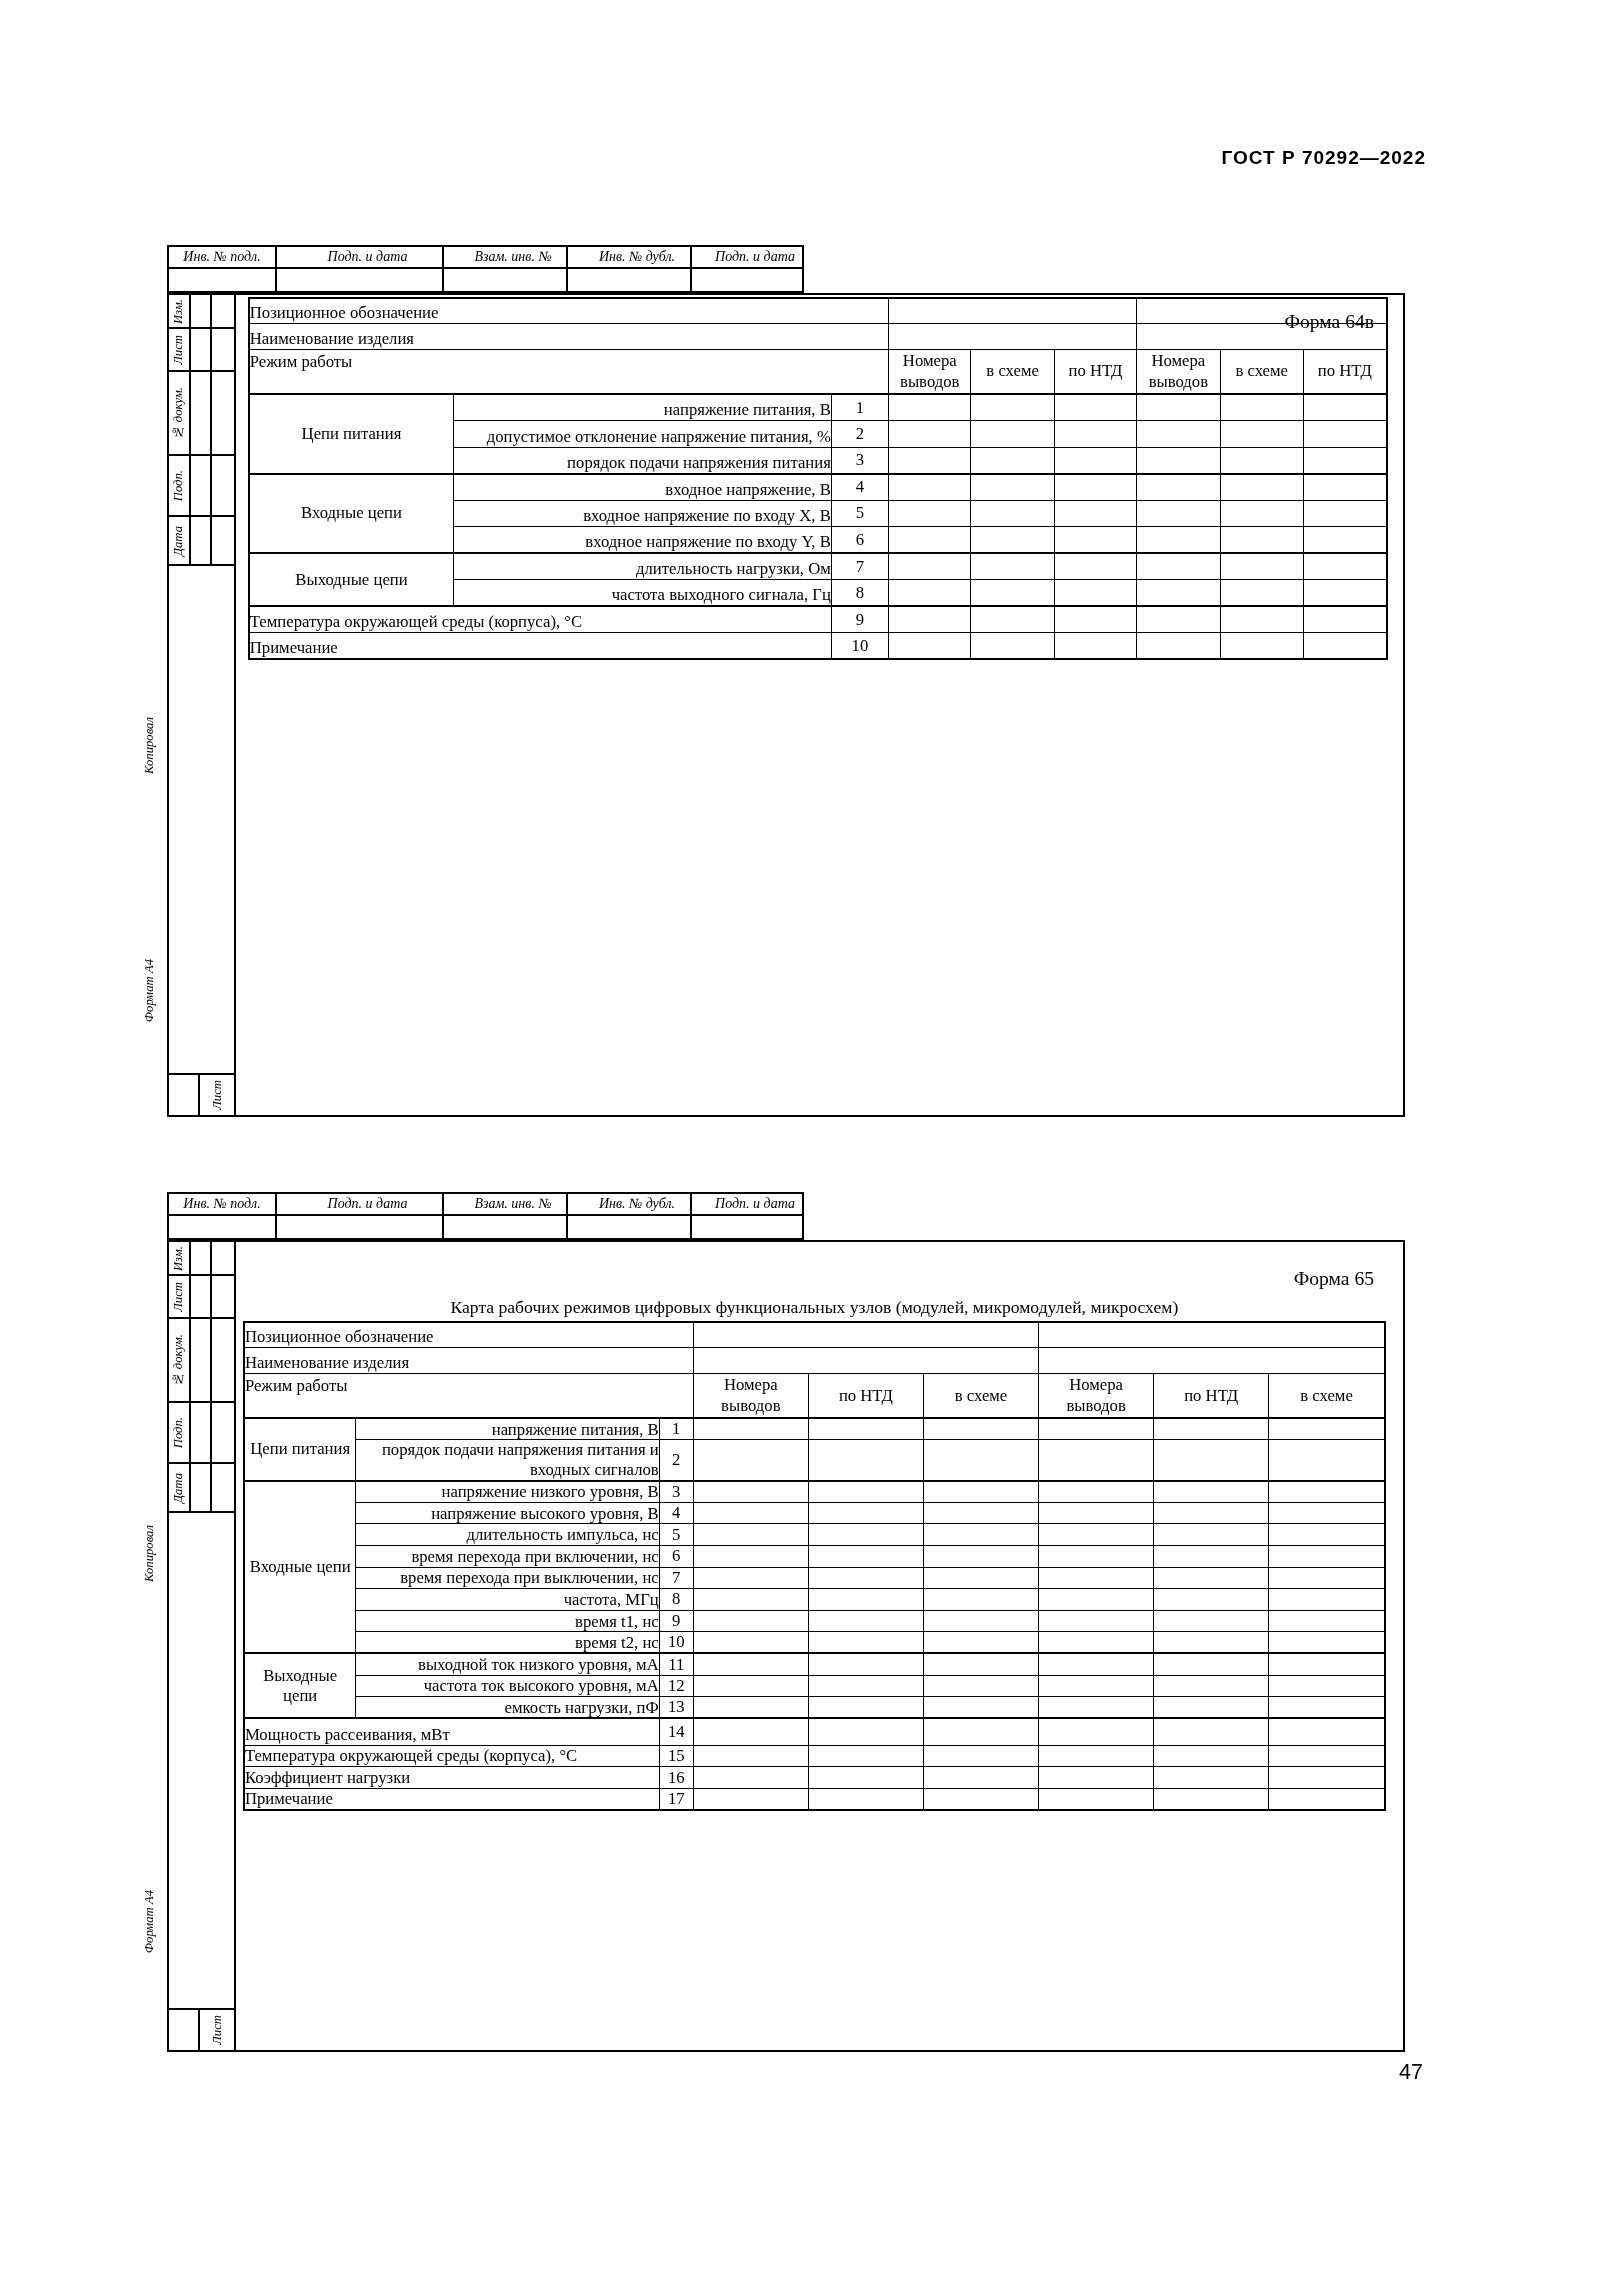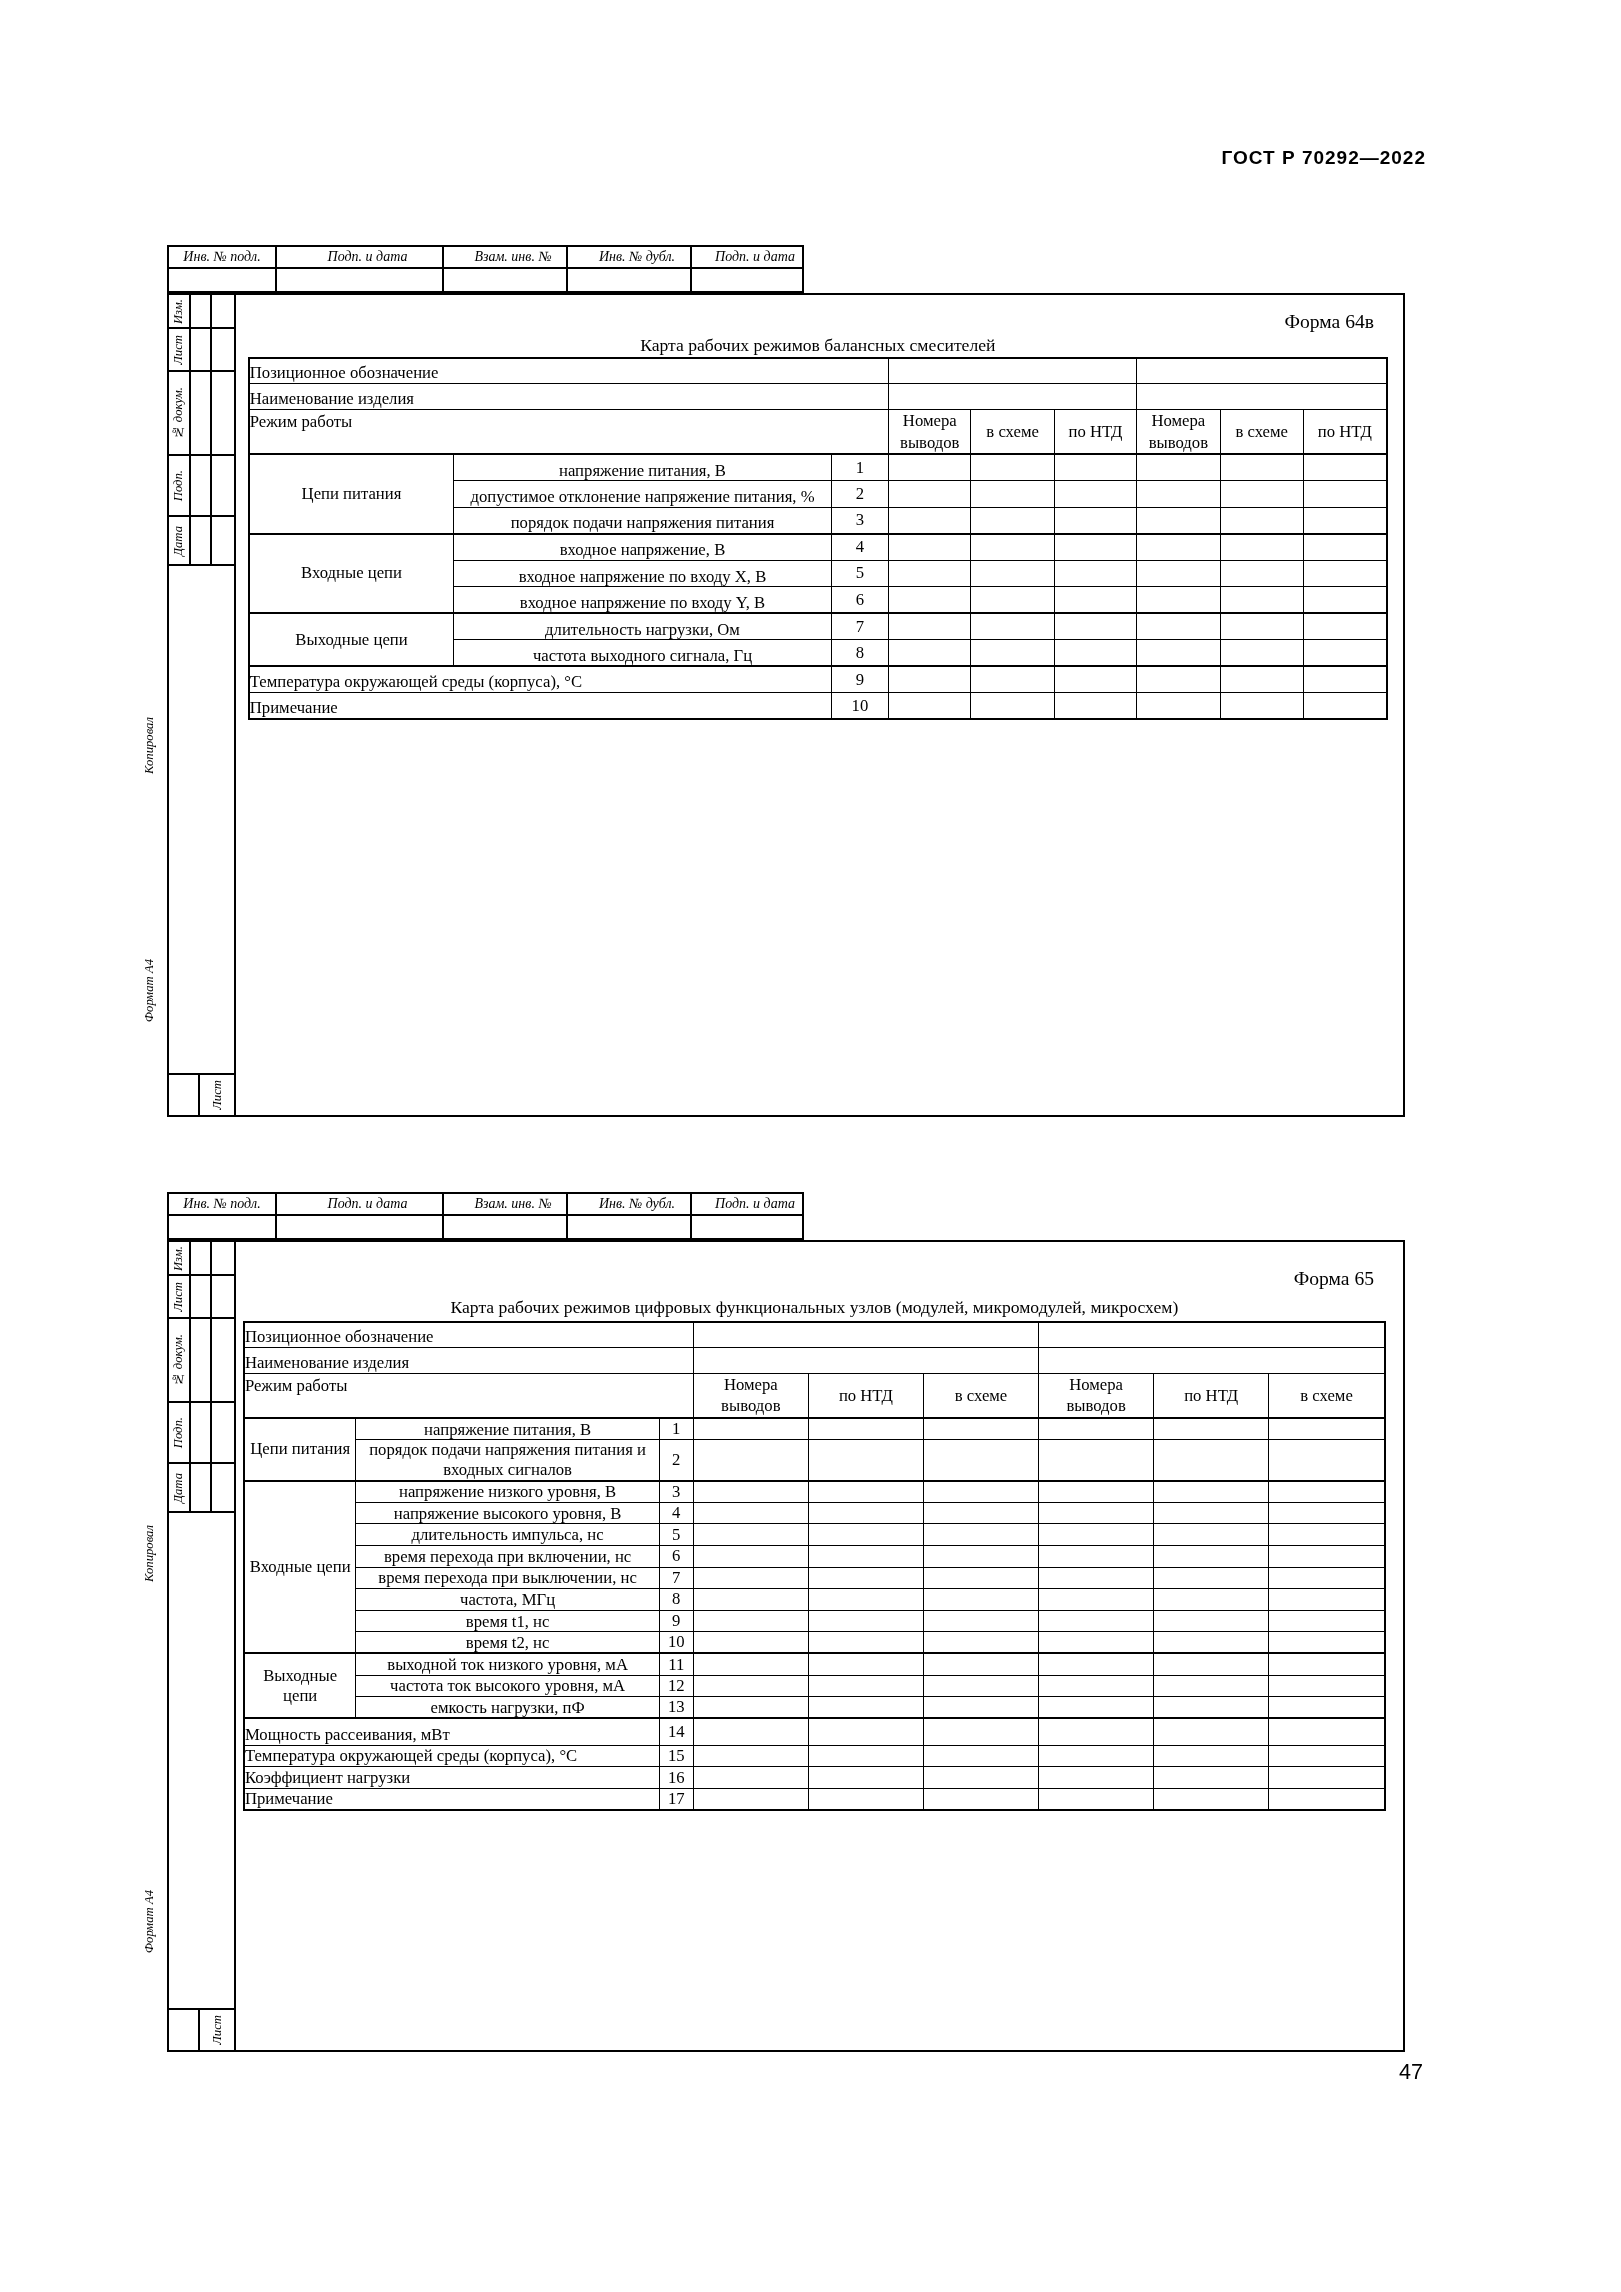--- a/index.html
+++ b/index.html
@@ -41,21 +41,21 @@
 
   .content{flex:1;position:relative;}
   .form-label{position:absolute;right:29px;font-size:19.6px;}
   .title{text-align:center;font-size:17.6px;line-height:1.15;}
 
   table.ft{border-collapse:collapse;table-layout:fixed;border:2.5px solid #000;}
   table.ft td{border:1.5px solid #000;box-sizing:border-box;font-size:16.7px;
               overflow:hidden;padding:0;}
   td.lbl{text-align:left;vertical-align:bottom;padding:0 3.9px 1px 5.9px;}
   td.grp{text-align:center;vertical-align:middle;}
-  td.par{text-align:center;vertical-align:bottom;padding:0 3.9px 1px 5.9px;font-size:16px;line-height:1.18;}
+  td.par{text-align:right;vertical-align:bottom;padding:0 3.9px 1px 5.9px;font-size:16px;line-height:1.18;}
   td.num{text-align:center;vertical-align:middle;font-size:16px;}
   td.hc{text-align:center;vertical-align:middle;font-size:15.7px;line-height:1.3;padding:1px 5.9px;}
   td.d{background:#fff;}
   tr.tt td{border-top:2.5px solid #000;}
   td.bl{border-left:2.5px solid #000;}
 
   .mnote{position:absolute;left:143px;}
 </style>
 </head>
 <body>
@@ -133,21 +133,20 @@
         <div class="sb-bot">
           <div class="sb-b1"></div>
           <div class="sb-b2">
               <span class="vt">Лист</span>
             </div>
         </div>
       </div>
 
       <div class="content">
         <div class="form-label" style="top:15.7px">Форма 64в</div>
-        <div class="title" style="padding-top:40px;margin-left:11.8px;width:1140px;">Карта рабочих режимов балансных смесителей</div>
         <table class="ft" style="margin:2px 0 0 11.8px;width:1140px;">
           <colgroup>
             <col style="width:204px">
               <col style="width:376px">
               <col style="width:57px">
             <col style="width:82px">
               <col style="width:83px">
               <col style="width:82px">
             <col style="width:83px">
               <col style="width:83px">

